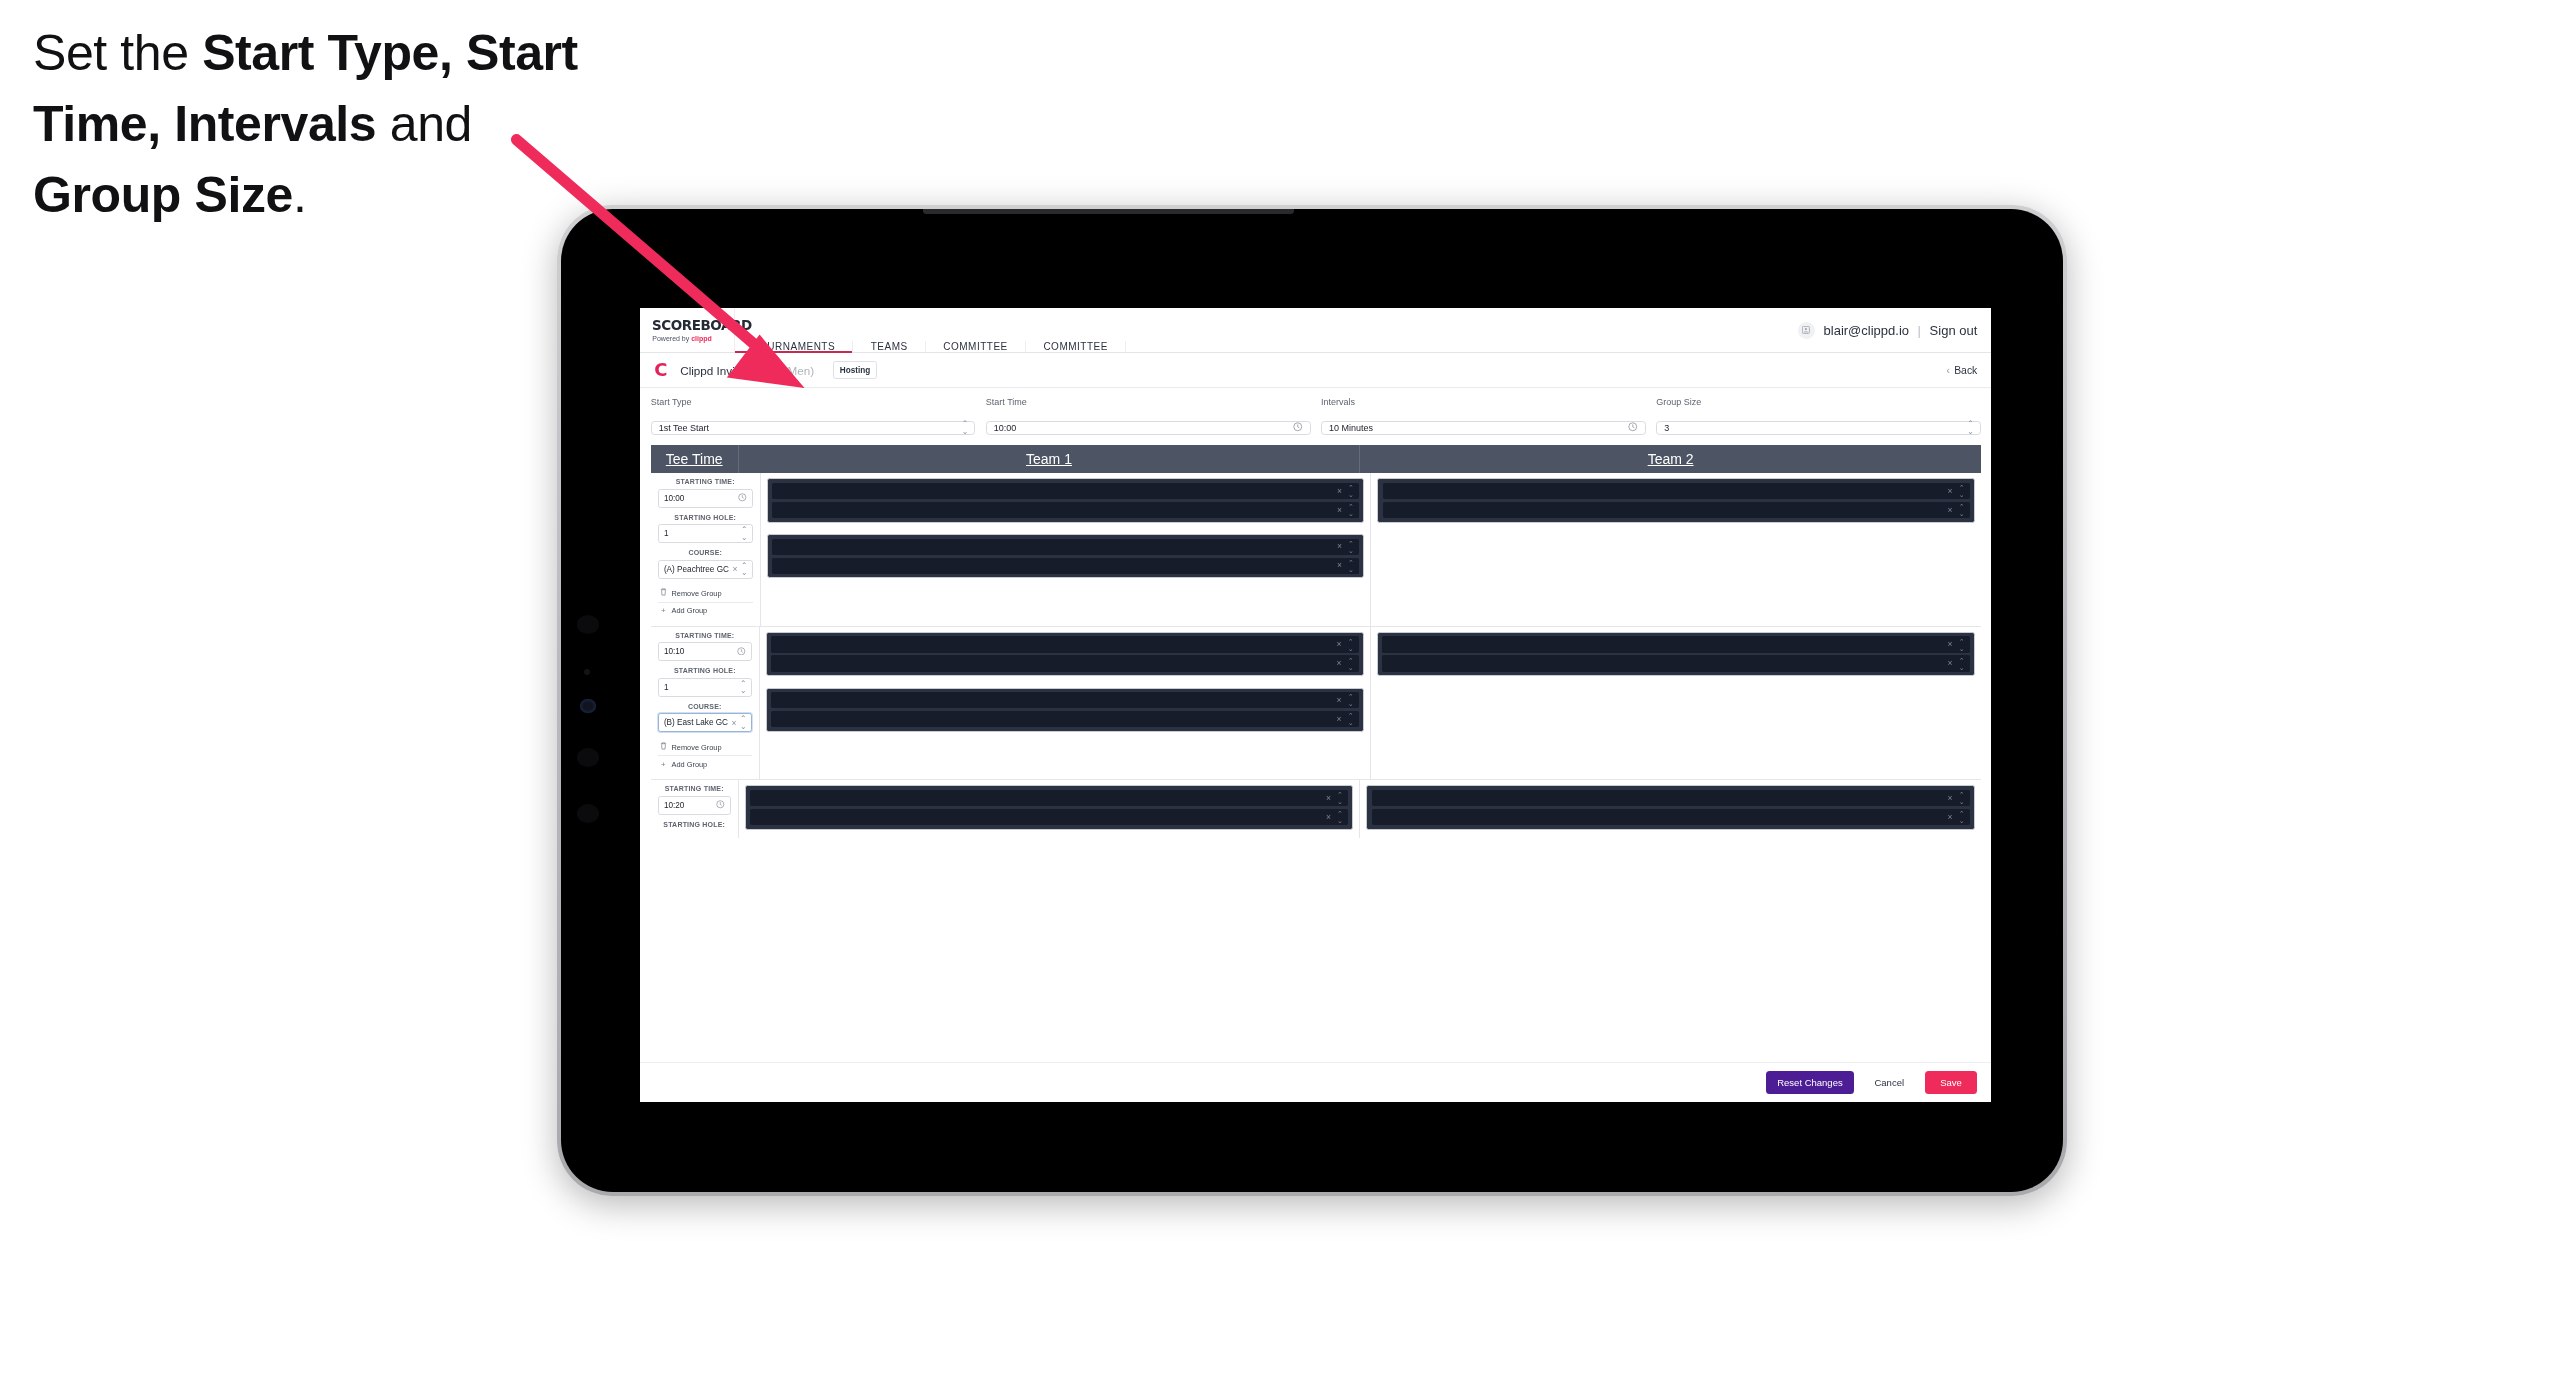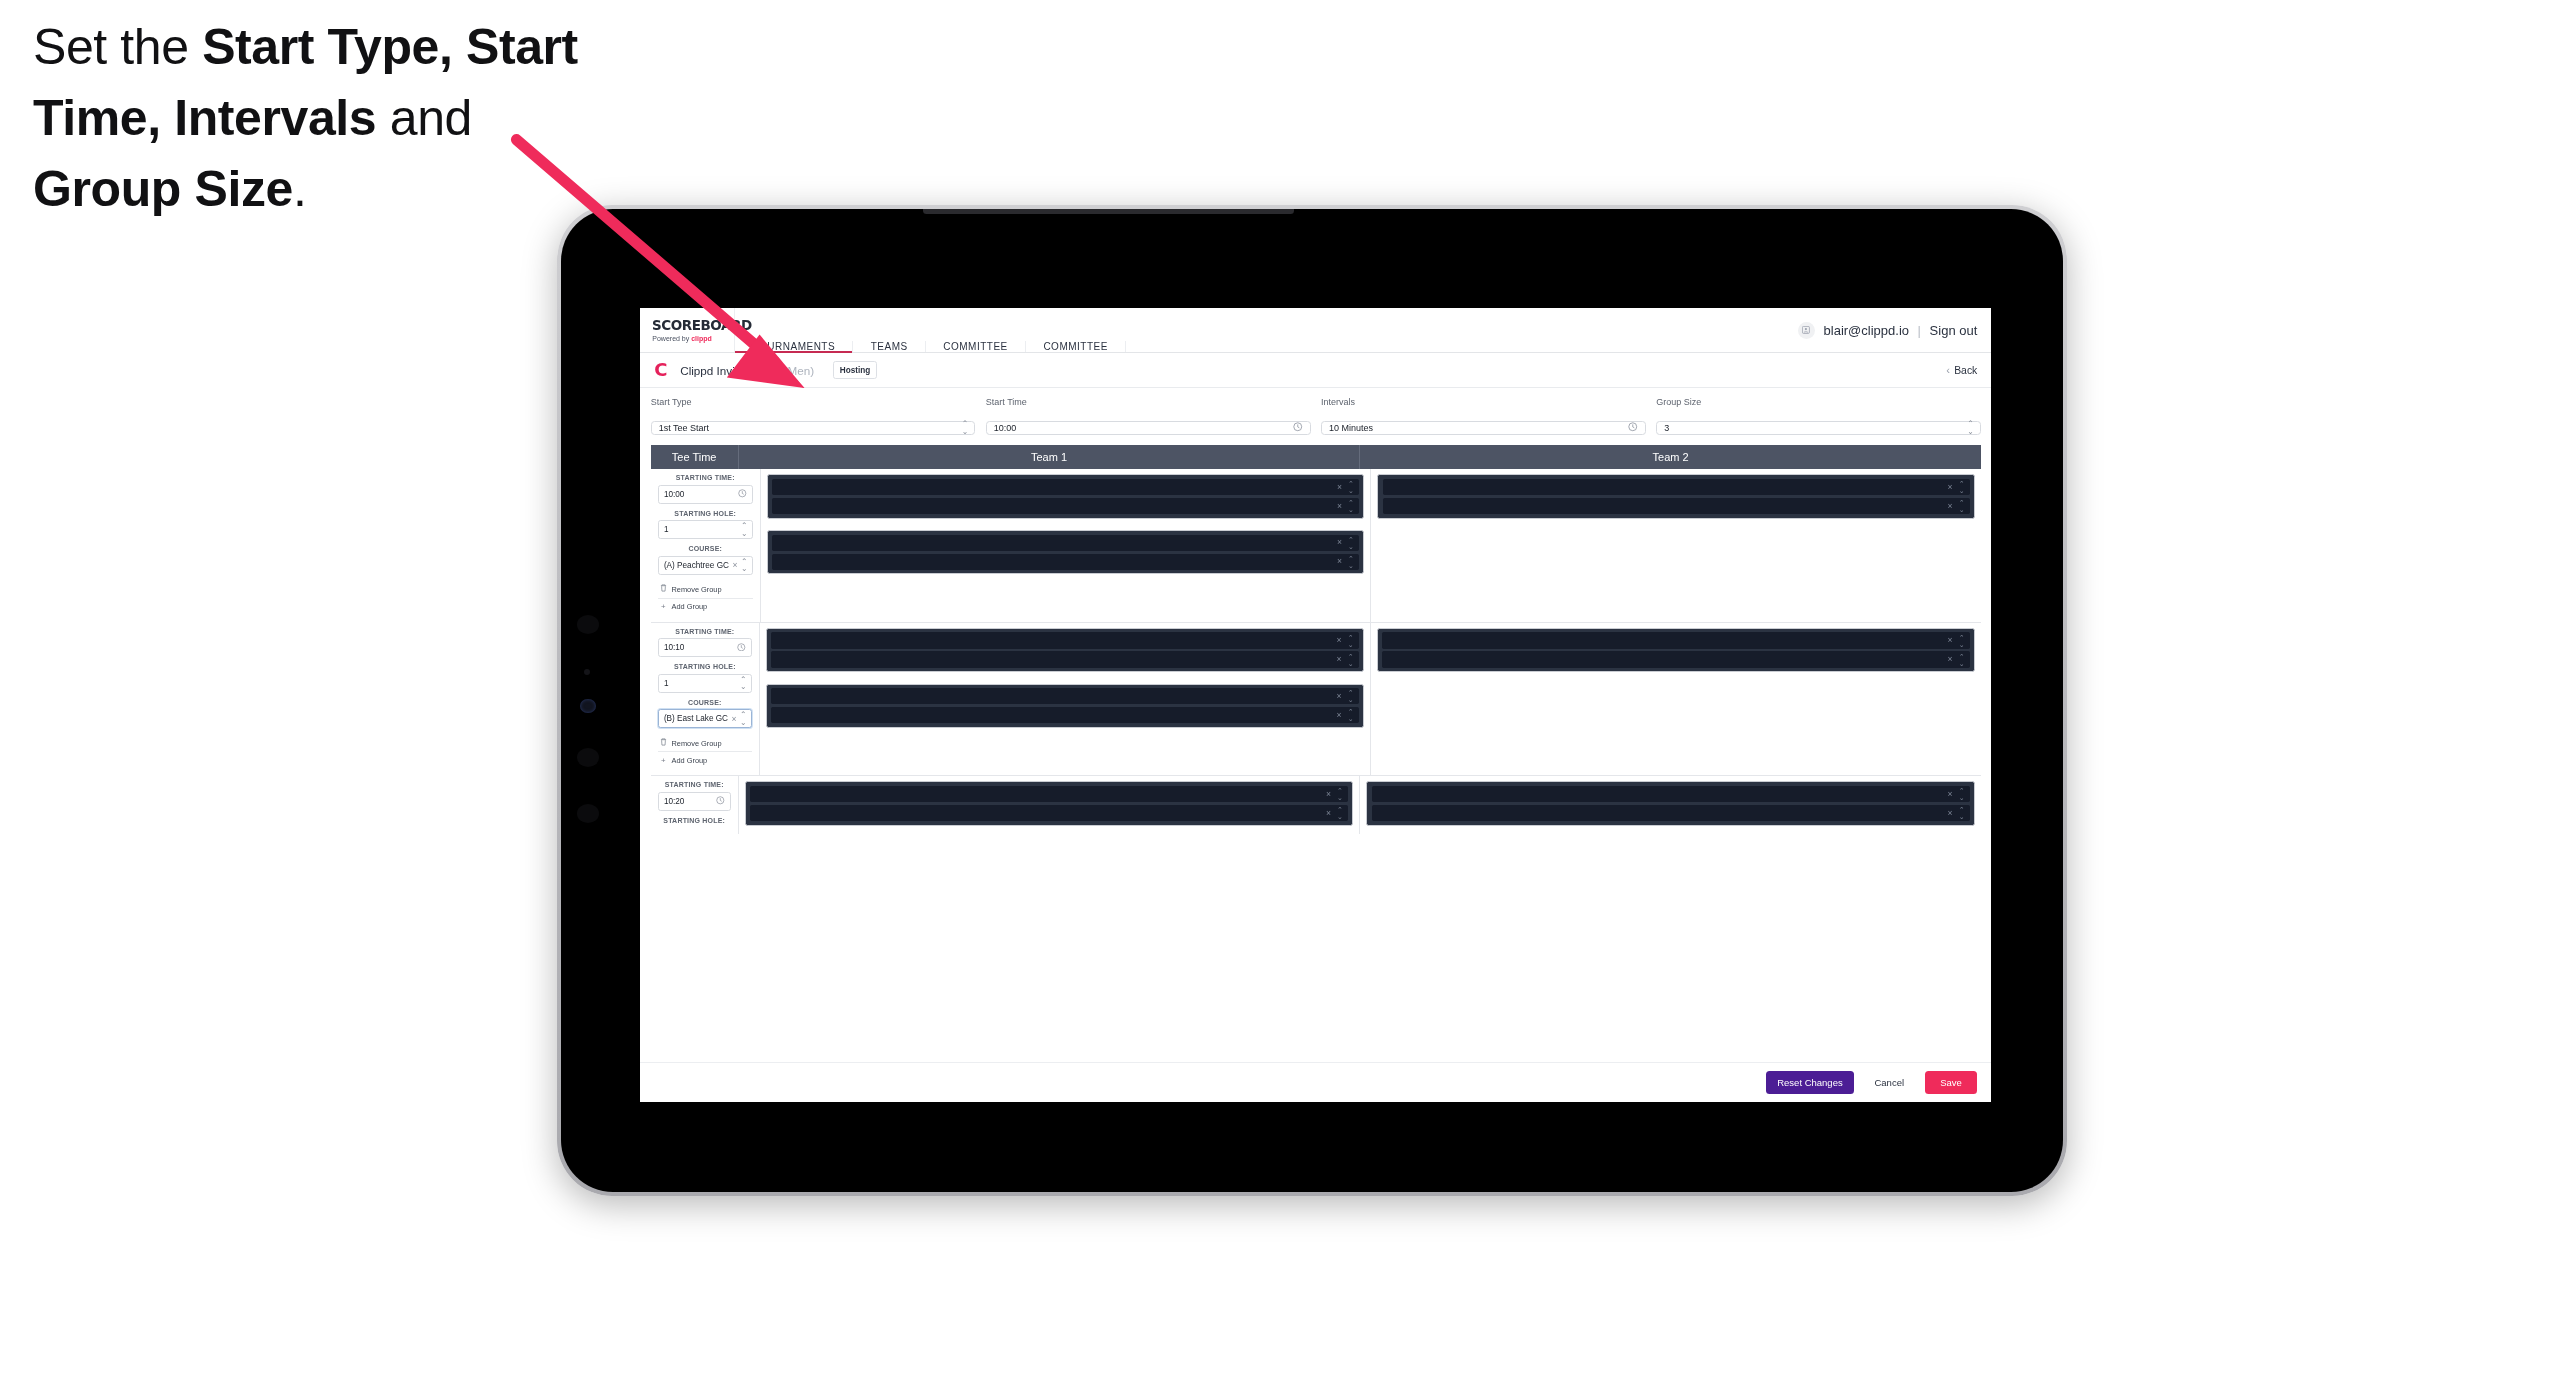--- a/index.html
+++ b/index.html
@@ -6,21 +6,21 @@
   html, body {
     width: 2576px; height: 1386px;
     background: #ffffff;
     font-family: "Liberation Sans", sans-serif;
     overflow: hidden;
   }
   .stage { position: relative; width: 2576px; height: 1386px; }
 
   
   .caption {
-    position: absolute; left: 33px; top: 12px; width: 570px;
+    position: absolute; left: 33px; top: 18px; width: 570px;
     font-size: 50px; line-height: 1.42; color: #111113;
     letter-spacing: -0.4px;
   }
   .caption b { font-weight: 700; }
 
   
   .device {
     position: absolute; left: 557px; top: 205px;
     width: 1510px; height: 991px;
     background: linear-gradient(180deg,#cfcfd2 0%,#b9b9bd 50%,#a9a9ae 100%);
@@ -149,22 +149,23 @@
     padding: 0 7px; font-size: 9px; color: #21262f;
   }
   .field-control .val { flex: 1 1 auto; white-space: nowrap; overflow: hidden; }
   .ic { color: #8c929d; font-size: 8.6px; flex: 0 0 auto; }
   .ic-stepper { font-size: 7.8px; line-height: 1; letter-spacing: -0.9px; }
 
   
   .sheet { flex: 1 1 auto; display: flex; flex-direction: column; min-height: 0; padding: 0 10.4px; }
   .sheet-head { display: flex; background: #4d5464; color: #fff; flex: 0 0 auto; }
   .sheet-head .cell {
-    padding: 6px 0; font-size: 11px; text-align: center;
+    padding: 6px 0; font-size: 14px; text-align: center;
     border-right: 0.9px solid #5d6playerholder;
+    text-decoration: underline;
   }
   .col-tee { flex: 0 0 88px; }
   .col-team { flex: 1 1 0; }
   .sheet-head .col-tee { border-right: 0.9px solid #656c7c; }
   .sheet-head .col-team + .col-team { border-left: 0.9px solid #656c7c; }
   .sheet-body { flex: 1 1 auto; overflow: hidden; border-top: 0; }
 
   .grow { display: flex; border-bottom: 0.9px solid #e4e6ea; }
   .grow:last-child { border-bottom: none; }
   .cell-tee {

